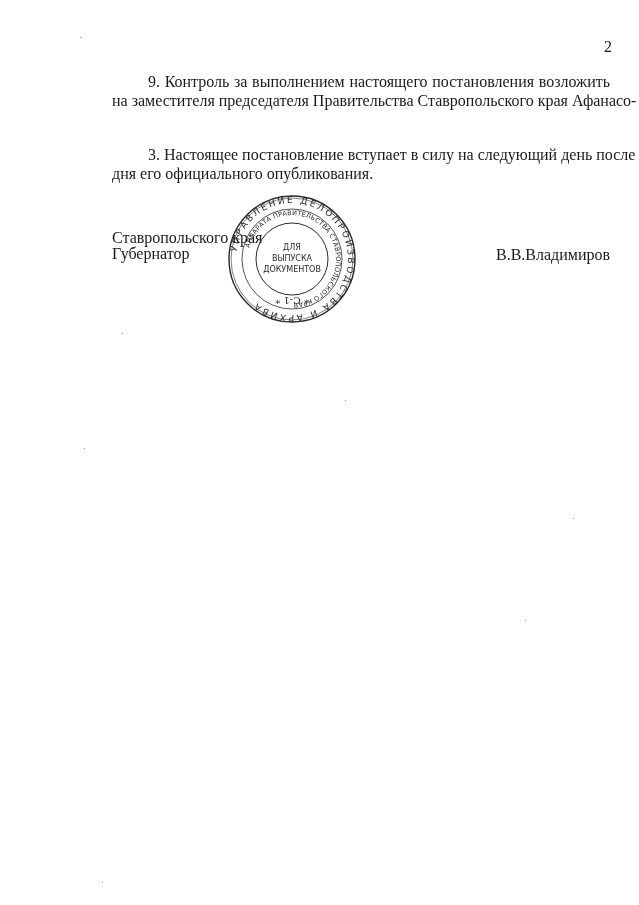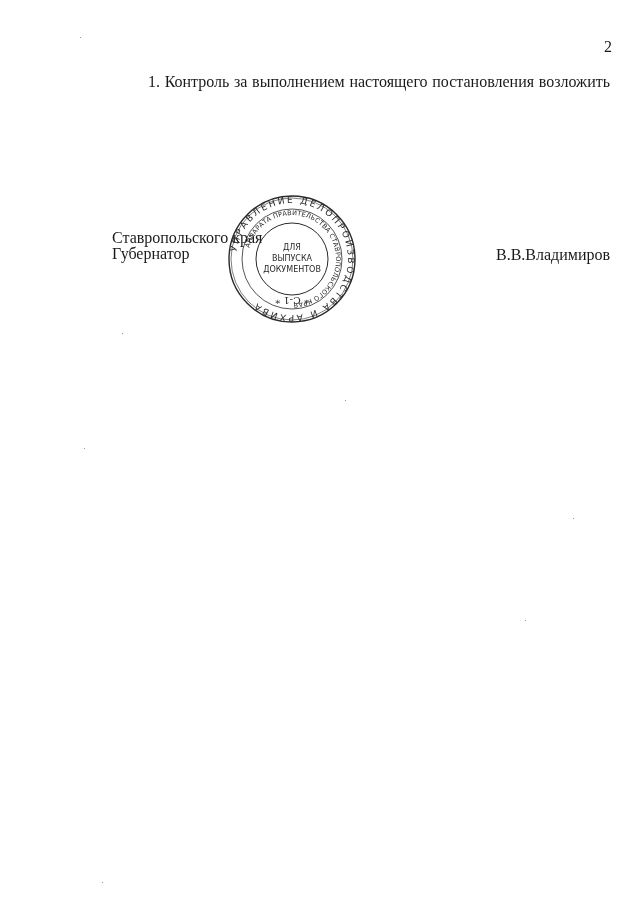--- a/index.html
+++ b/index.html
@@ -20,23 +20,28 @@
   .speck { position: absolute; width: 1px; height: 1px; background: #999; }
 </style>
 </head>
 <body>
 
 <div class="page">
 
   <div class="page-number">2</div>
 
   <div class="para" id="para2">
-    <span class="line indent">1. Контроль за выполнением настоящего постановления возложить</span>
+    <span class="line indent">9. Контроль за выполнением настоящего постановления возложить</span>
+    <span class="line">на заместителя председателя Правительства Ставропольского края Афанасо-</span>
   </div>
 
+  <div class="para" id="para3">
+    <span class="line indent">3. Настоящее постановление вступает в силу на следующий день после</span>
+    <span class="line last">дня его официального опубликования.</span>
+  </div>
 
   <div class="sig-left">
     <div>Ставропольского края</div>
     <div>Губернатор</div>
   </div>
 
   <div class="sig-right">В.В.Владимиров</div>
 
   <svg class="stamp" viewBox="0 0 130 130">
     <defs>

